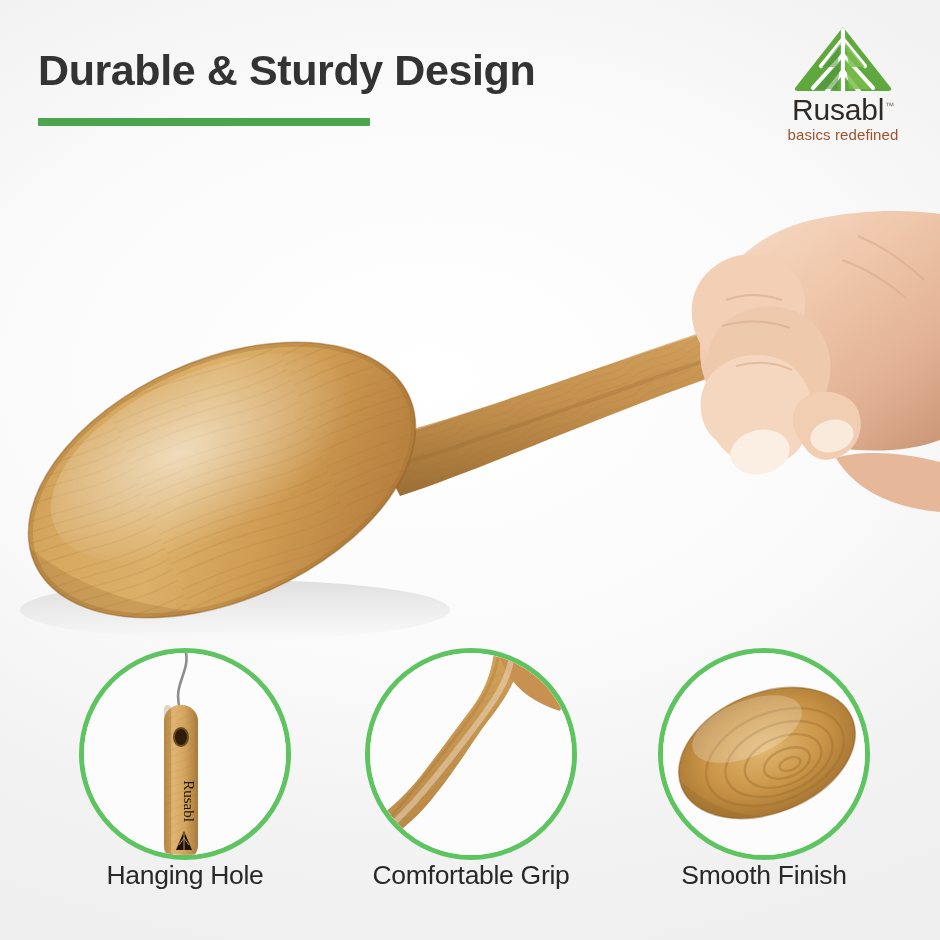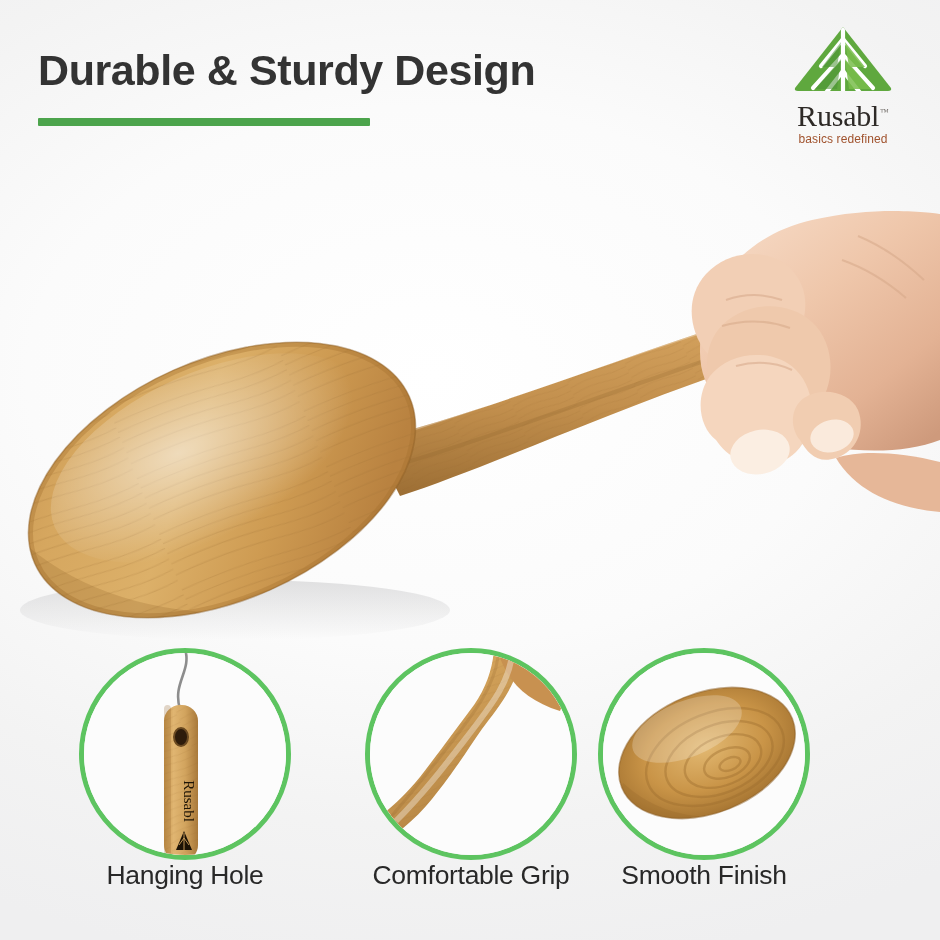--- a/index.html
+++ b/index.html
@@ -27,38 +27,38 @@
     position:absolute; left:38px; top:118px;
     width:332px; height:8px; background:#4CA44C; border-radius:1px;
   }
 
   
   .logo { position:absolute; right:32px; top:26px; width:130px; text-align:center; }
   .logo-mark { width:104px; height:66px; margin:0 auto; display:block; }
   .logo-word {
     position:relative; display:inline-block;
     font-size:30px; color:#2e2a27; letter-spacing:-0.2px;
-    font-family:Liberation Serif, serif; line-height:1.0; margin-top:9px;
+    font-family:Liberation Sans, sans-serif; line-height:1.0; margin-top:3px;
   }
   .logo-tm { font-size:9px; vertical-align:super; color:#6f6a66; margin-left:1px; }
   .logo-tag {
-    font-size:12px; color:#a0522d; letter-spacing:0.1px; margin-top:1px;
+    font-size:15px; color:#a0522d; letter-spacing:0.1px; margin-top:1px;
     font-family:"Liberation Sans", sans-serif;
   }
 
   
   .hero { position:absolute; left:0; top:140px; width:940px; height:500px; }
   .hero svg { display:block; width:940px; height:500px; }
 
   
   .features { position:absolute; left:0; top:640px; width:940px; height:300px; }
   .feature { position:absolute; top:0; width:240px; }
   .f1 { left:65px; }
   .f2 { left:351px; }
-  .f3 { left:584px; }
+  .f3 { left:644px; }
   .circle {
     position:relative; width:212px; height:212px; margin:8px auto 0;
     border-radius:50%; border:5px solid #5DC460;
     overflow:hidden; background:transparent;
   }
   .circle svg { position:absolute; left:0; top:0; width:202px; height:202px; }
   .caption {
     text-align:center;
     font-size:26.5px; color:#282828; letter-spacing:-0.3px; white-space:nowrap;
   }

